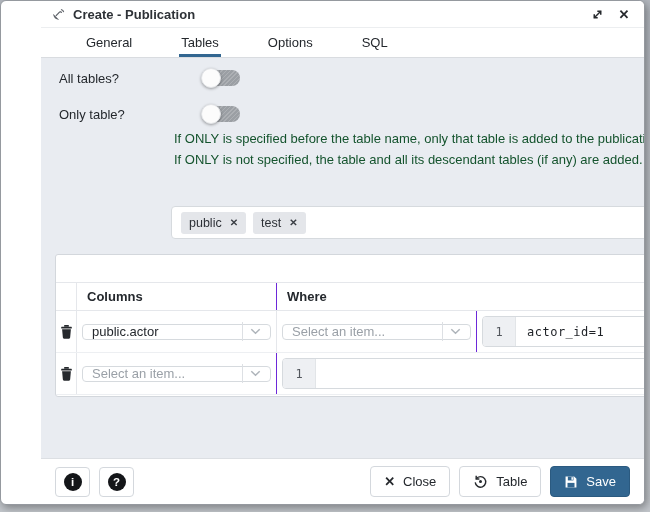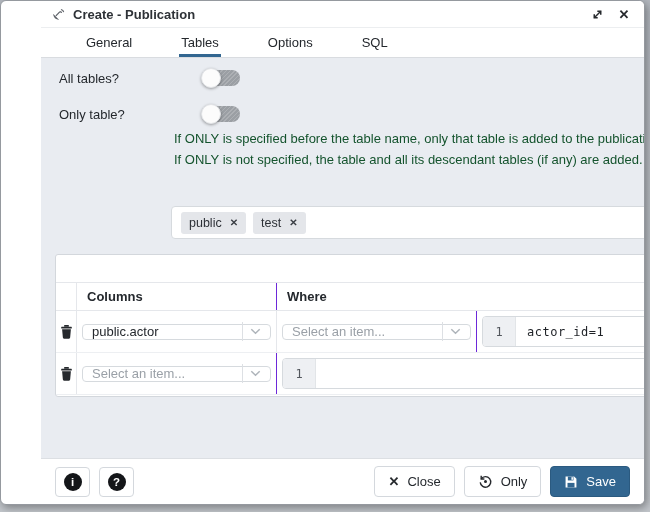--- a/index.html
+++ b/index.html
@@ -262,21 +262,21 @@
     </button>
 
     <button class="btn">
       <span style="display:flex">
         <svg width="15" height="15" viewBox="0 0 16 16" fill="none" stroke="#26292d" stroke-width="1.5">
           <path d="M3.4 5.2 A5.6 5.6 0 1 1 2.4 8.9"></path>
           <polyline points="3.4,1.9 3.4,5.3 6.8,5.3"></polyline>
           <circle cx="8" cy="8" r="1.6" fill="#26292d" stroke="none"></circle>
         </svg>
       </span>
-      <span>Only</span>
+      <span>Table</span>
     </button>
 
     <button class="btn btn-primary">
       <span style="display:flex">
         <svg width="14" height="14" viewBox="0 0 16 16">
           <path d="M1.8 1.8 h9.8 L14.2 4.4 V14.2 H1.8 Z" fill="#ffffff"></path>
           <rect x="4.4" y="1.8" width="6.4" height="4.4" fill="#326690"></rect>
           <rect x="8.5" y="2.5" width="1.7" height="3" fill="#ffffff"></rect>
           <rect x="4" y="9" width="8" height="5.2" fill="#326690"></rect>
         </svg>

